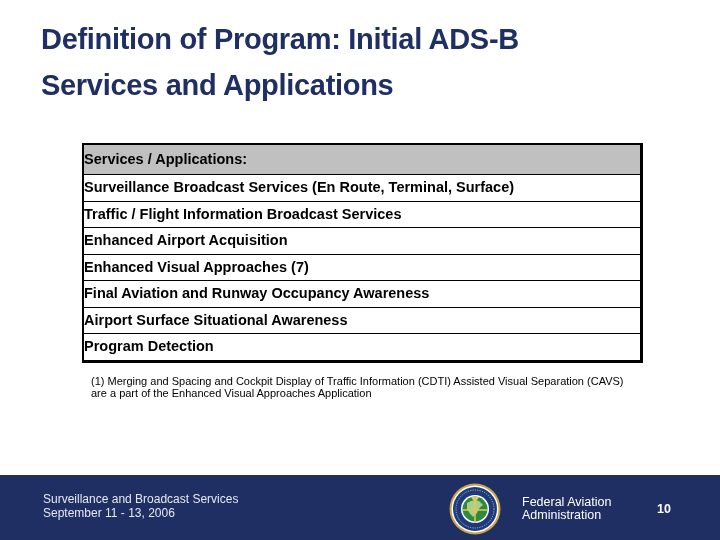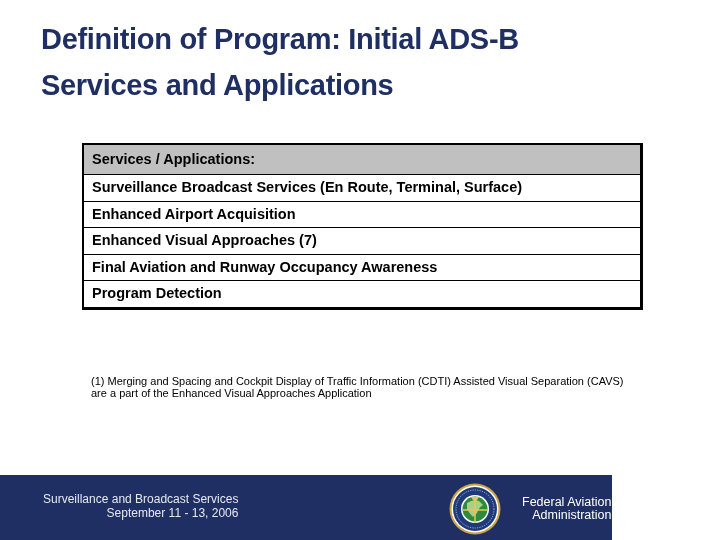--- a/index.html
+++ b/index.html
@@ -11,35 +11,34 @@
       color: #1f2f63; font-weight: bold; font-size: 29px; line-height: 38px;
       letter-spacing: -0.3px;
     }
     .title span { display: block; margin-top: 8px; }
 
     .table {
       position: absolute; left: 82px; top: 143px; width: 561px;
       border: 2px solid #000; border-right-width: 3px; border-bottom-width: 3px;
     }
     .row {
-      height: 26.5px; line-height: 25px; padding-left: 8px;
+      height: 26.5px; line-height: 25px; 
       font-size: 14.5px; font-weight: bold; color: #000;
       border-top: 1px solid #000; white-space: nowrap;
     }
     .row.header { background: #c0c0c0; height: 29px; line-height: 28px; border-top: none; }
 
     .footnote {
       position: absolute; left: 91px; top: 375px; width: 540px;
       font-size: 11px; line-height: 12px; color: #000;
     }
 
     .footer {
-      position: absolute; left: 0; top: 475px; width: 612px; height: 65px;
+      position: absolute; left: 0; top: 475px; width: 720px; height: 65px;
       background: #1f2f63;
-      text-align: right;
     }
     .footer-left {
       position: absolute; left: 43px; top: 17px; color: #e6e8f0;
       font-size: 12px; line-height: 14px;
     }
     .footer-left span { display: block; }
     .seal {
       position: absolute; left: 449px; top: 8px; width: 52px; height: 52px;
     }
     .agency {
@@ -56,23 +55,25 @@
 <body>
 
 <div class="title">
   <span>Definition of Program: Initial ADS-B</span>
   <span>Services and Applications</span>
 </div>
 
 <div class="table">
   <div class="row header">Services / Applications:</div>
   <div class="row">Surveillance Broadcast Services (En Route, Terminal, Surface)</div>
+  <div class="row">Traffic / Flight Information Broadcast Services</div>
   <div class="row">Enhanced Airport Acquisition</div>
   <div class="row">Enhanced Visual Approaches (7)</div>
   <div class="row">Final Aviation and Runway Occupancy Awareness</div>
+  <div class="row">Airport Surface Situational Awareness</div>
   <div class="row">Program Detection</div>
 </div>
 
 <div class="footnote">(1) Merging and Spacing and Cockpit Display of Traffic Information (CDTI) Assisted Visual Separation (CAVS) are a part of the Enhanced Visual Approaches Application</div>
 
 <div class="footer">
   <div class="footer-left">
     <span>Surveillance and Broadcast Services</span>
     <span>September 11 - 13, 2006</span>
   </div>

